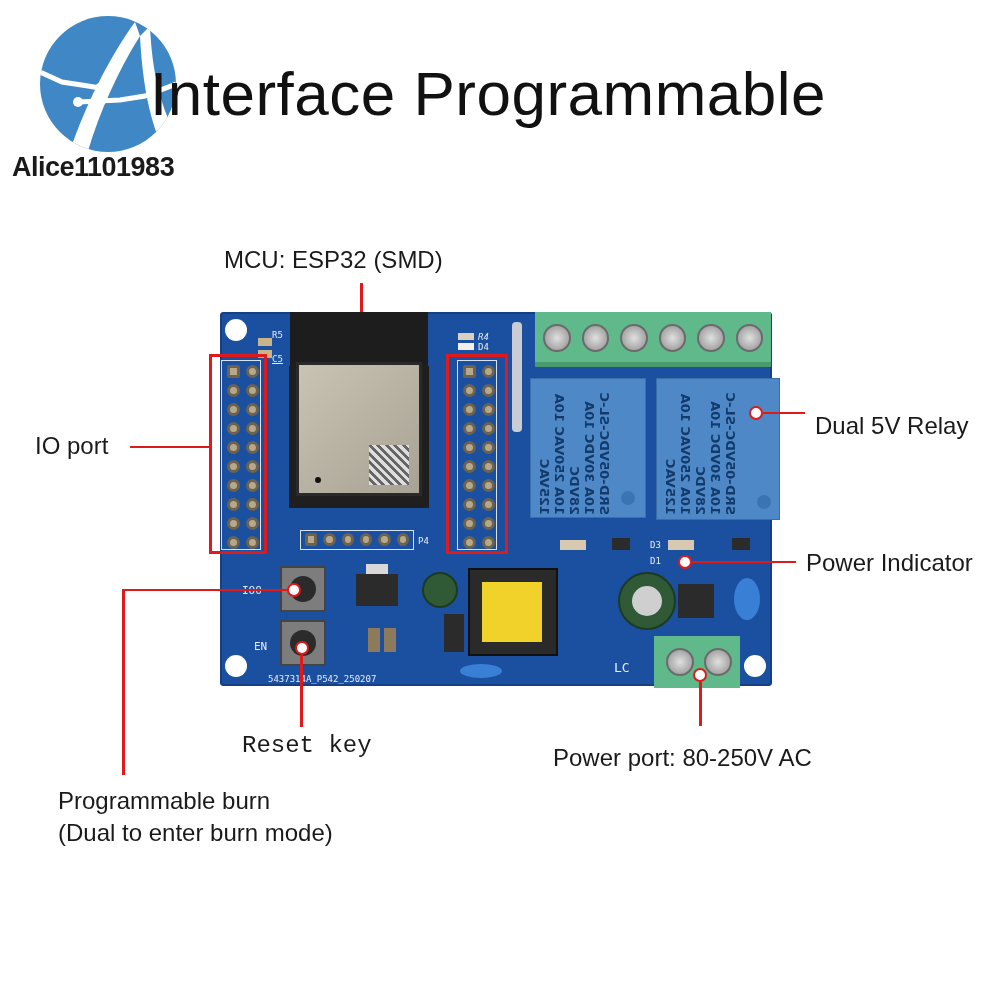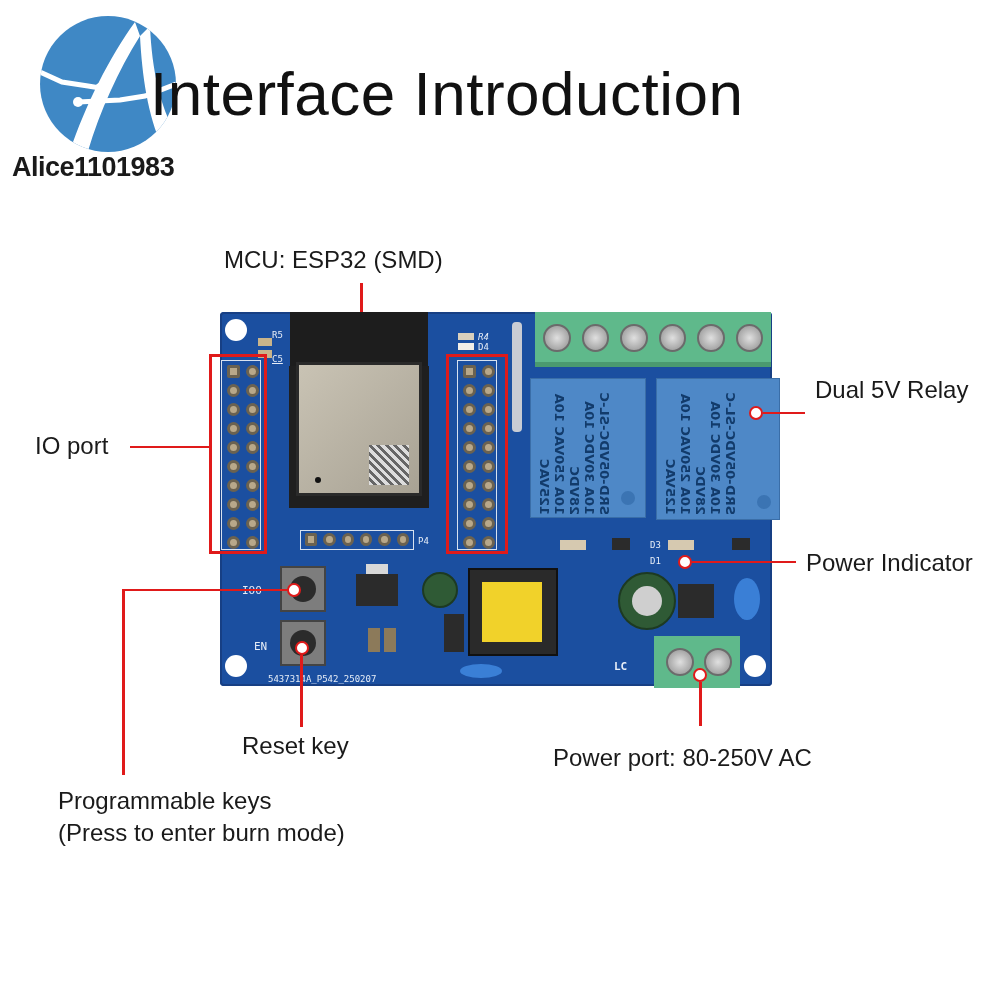--- a/index.html
+++ b/index.html
@@ -51,21 +51,21 @@
     <path d="M95 6 C70 40 45 90 30 135 L48 135 C60 95 78 55 100 20 Z" fill="#fff"></path>
     <path d="M100 20 C102 60 108 100 122 130 L136 118 C120 90 112 55 110 10 Z" fill="#fff"></path>
     <path d="M0 56 L22 66 L48 70 L60 72" stroke="#fff" stroke-width="5" fill="none"></path>
     <path d="M38 86 L80 84 L105 80 L136 68" stroke="#fff" stroke-width="5" fill="none"></path>
     <circle cx="60" cy="72" r="5" fill="#fff"></circle>
     <circle cx="38" cy="86" r="5" fill="#fff"></circle>
   </svg>
 </div>
 <div class="abs logo-text">Alice1101983</div>
 
-<div class="abs title">Interface Introduction</div>
+<div class="abs title">Interface Programmable</div>
 
 <div class="abs label" style="left:224px; top:246px;">MCU:  ESP32  (SMD)</div>
 <div class="abs red" style="left:360px; top:283px; width:3px; height:98px;"></div>
 
 <div class="abs pcb"></div>
 <div class="abs hole" style="left:225px; top:319px;"></div>
 <div class="abs hole" style="left:225px; top:655px;"></div>
 <div class="abs hole" style="left:744px; top:655px;"></div>
 
 <div class="abs silk-text" style="left:272px; top:330px;">R5</div>
@@ -174,21 +174,21 @@
 <div class="abs relay" style="left:656px; top:378px; width:124px; height:142px;">
   <div class="abs relay-text" style="left:6px; top:6px; height:130px; transform: rotate(180deg) scaleX(-1);">
     <span>SRD-05VDC-SL-C</span><br>
     <span>10A 30VDC 10A 28VDC</span><br>
     <span>10A 250VAC 10A 125VAC</span>
   </div>
   <div class="abs" style="left:100px; top:116px; width:14px; height:14px; border-radius:50%; background:#3b74b3;"></div>
 </div>
 <div class="abs dot" style="left:749px; top:406px;"></div>
 <div class="abs red" style="left:763px; top:412px; width:42px; height:2px;"></div>
-<div class="abs label" style="left:815px; top:376px;">Dual 5V Relay</div>
+<div class="abs label" style="left:815px; top:412px;">Dual 5V Relay</div>
 
 <div class="abs" style="left:560px; top:540px; width:26px; height:10px; background:#d6c9b0;"></div>
 <div class="abs" style="left:668px; top:540px; width:26px; height:10px; background:#d6c9b0;"></div>
 <div class="abs chip" style="left:612px; top:538px; width:18px; height:12px;"></div>
 <div class="abs chip" style="left:732px; top:538px; width:18px; height:12px;"></div>
 <div class="abs silk-text" style="left:650px; top:540px;">D3</div>
 <div class="abs silk-text" style="left:650px; top:556px;">D1</div>
 <div class="abs dot" style="left:678px; top:555px;"></div>
 <div class="abs red" style="left:692px; top:561px; width:104px; height:2px;"></div>
 <div class="abs label" style="left:806px; top:549px;">Power Indicator</div>
@@ -213,31 +213,31 @@
 
 <div class="abs transformer"></div>
 <div class="abs tape"></div>
 <div class="abs blue-cap" style="left:460px; top:664px; width:42px; height:14px;"></div>
 
 <div class="abs cap-e" style="left:618px; top:572px; width:58px; height:58px;">
   <div class="abs" style="left:12px; top:12px; width:30px; height:30px; border-radius:50%; background:#cfcfcf;"></div>
 </div>
 <div class="abs chip" style="left:678px; top:584px; width:36px; height:34px;"></div>
 <div class="abs blue-cap" style="left:734px; top:578px; width:26px; height:42px;"></div>
-<div class="abs silk-text" style="left:614px; top:660px; font-size:11px; font-weight:bold;">LC</div>
+<div class="abs silk-text" style="left:614px; top:660px; font-size:13px; font-weight:normal;">LC</div>
 
 <div class="abs terminal2">
   <div class="abs screw" style="left:12px; top:12px;"></div>
   <div class="abs screw" style="left:50px; top:12px;"></div>
 </div>
 <div class="abs dot" style="left:693px; top:668px;"></div>
 <div class="abs red" style="left:699px; top:682px; width:3px; height:44px;"></div>
 <div class="abs label" style="left:553px; top:744px;">Power port: 80-250V AC</div>
 
 <div class="abs silk-text" style="left:268px; top:674px;">5437314A_P542_250207</div>
 
 <div class="abs red" style="left:300px; top:655px; width:3px; height:72px;"></div>
-<div class="abs label" style="left:242px; top:732px;">Reset key</div>
+<div class="abs label" style="left:242px; top:732px;font-family:Liberation Mono, monospace;">Reset key</div>
 
 <div class="abs red" style="left:123px; top:589px; width:166px; height:2px;"></div>
 <div class="abs red" style="left:122px; top:589px; width:3px; height:186px;"></div>
-<div class="abs label" style="left:58px; top:787px;">Programmable keys</div>
-<div class="abs label" style="left:58px; top:819px;">(Press to enter burn mode)</div>
+<div class="abs label" style="left:58px; top:787px;">Programmable burn</div>
+<div class="abs label" style="left:58px; top:819px;">(Dual to enter burn mode)</div>
 
 </body></html>

